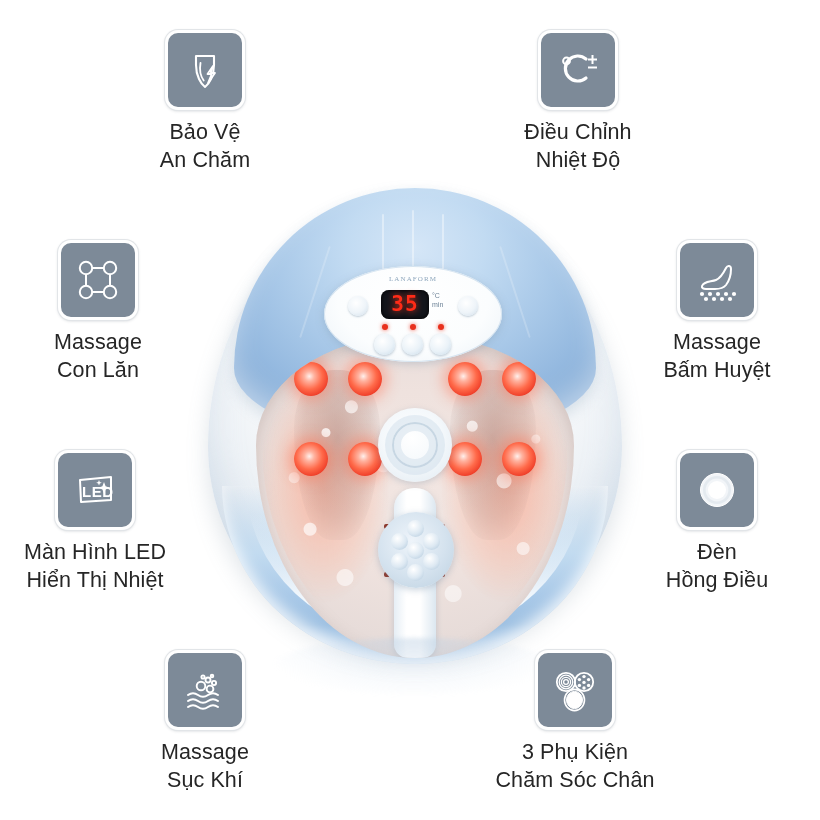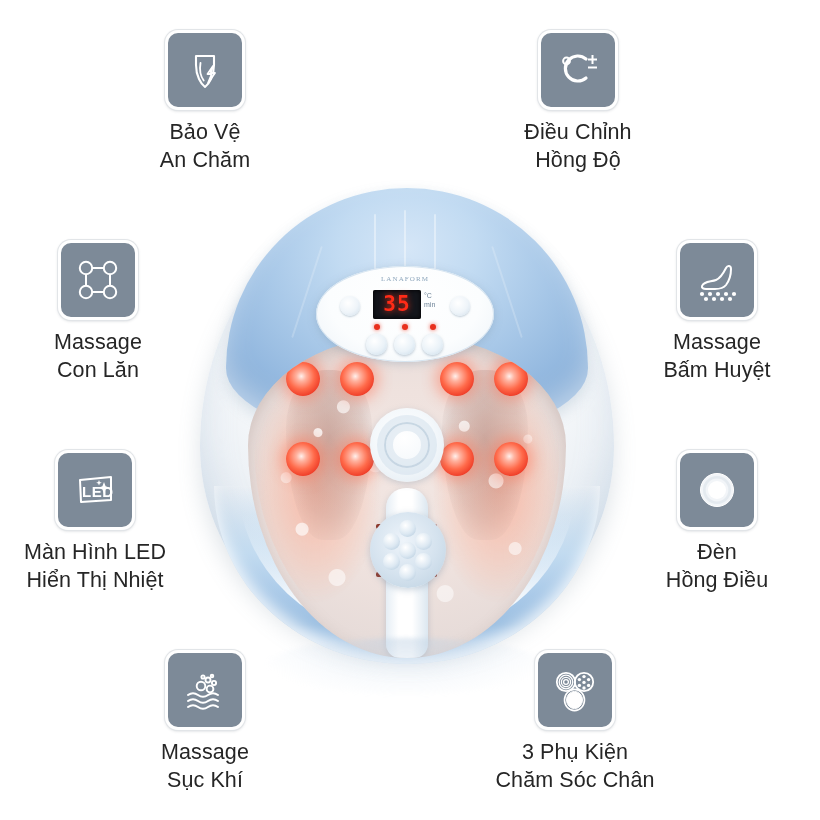--- a/index.html
+++ b/index.html
@@ -59,21 +59,21 @@
   #f-led      { left:   0px; top: 450px; }
   #f-infrared { left: 622px; top: 450px; }
   #f-bubble   { left: 110px; top: 650px; }
   #f-access   { left: 480px; top: 650px; }
 
   #f-led .caption { font-size: 21.5px; }
 
   
   #product {
     position: absolute;
-    left: 192px;
+    left: 200px;
     top: 186px;
     width: 430px;
     height: 490px;
     text-decoration: underline;
   }
   
   .body-shell {
     position: absolute;
     left: 8px; top: 10px;
     width: 414px; height: 455px;
@@ -227,21 +227,21 @@
     font-size: 7px;
     letter-spacing: 1.1px;
     color: #8fa7bd;
     font-family: "Liberation Serif", serif;
   }
   .lcd {
     position: absolute;
     left: 57px; top: 24px;
     width: 48px; height: 29px;
     background: #14161c;
-    border-radius: 2px;
+    border-radius: 8px;
     display: flex;
     align-items: center;
     justify-content: center;
     box-shadow: inset 0 0 5px #000;
   }
   .lcd-val {
     font-family: "DejaVu Sans Mono", monospace;
     font-size: 21px;
     font-weight: bold;
     color: #ff2b17;
@@ -390,21 +390,21 @@
     <div class="tile">
       <svg width="52" height="50" viewBox="0 0 52 50" aria-hidden="true">
         <circle cx="14.5" cy="16" r="3.4" fill="none" stroke="#ffffff" stroke-width="2"></circle>
         <path d="M34 14 a12.5 12.5 0 1 0 0 19" fill="none" stroke="#ffffff" stroke-width="3.2" stroke-linecap="round"></path>
         <line x1="36" y1="14.5" x2="45" y2="14.5" stroke="#ffffff" stroke-width="2"></line>
         <line x1="40.5" y1="10" x2="40.5" y2="19" stroke="#ffffff" stroke-width="2"></line>
         <line x1="36" y1="22.5" x2="45" y2="22.5" stroke="#ffffff" stroke-width="2"></line>
       </svg>
     </div>
     <div class="caption">Điều Chỉnh
-Hồng Độ</div>
+Nhiệt Độ</div>
   </div>
 
   <div class="feature" id="f-roller">
     <div class="tile">
       <svg width="50" height="50" viewBox="0 0 50 50" aria-hidden="true">
         <rect x="13" y="13" width="24" height="24" rx="7" ry="7" fill="none" stroke="#ffffff" stroke-width="2"></rect>
         <circle cx="13" cy="13" r="6.2" fill="#7d8a98" stroke="#ffffff" stroke-width="2"></circle>
         <circle cx="37" cy="13" r="6.2" fill="#7d8a98" stroke="#ffffff" stroke-width="2"></circle>
         <circle cx="13" cy="37" r="6.2" fill="#7d8a98" stroke="#ffffff" stroke-width="2"></circle>
         <circle cx="37" cy="37" r="6.2" fill="#7d8a98" stroke="#ffffff" stroke-width="2"></circle>

